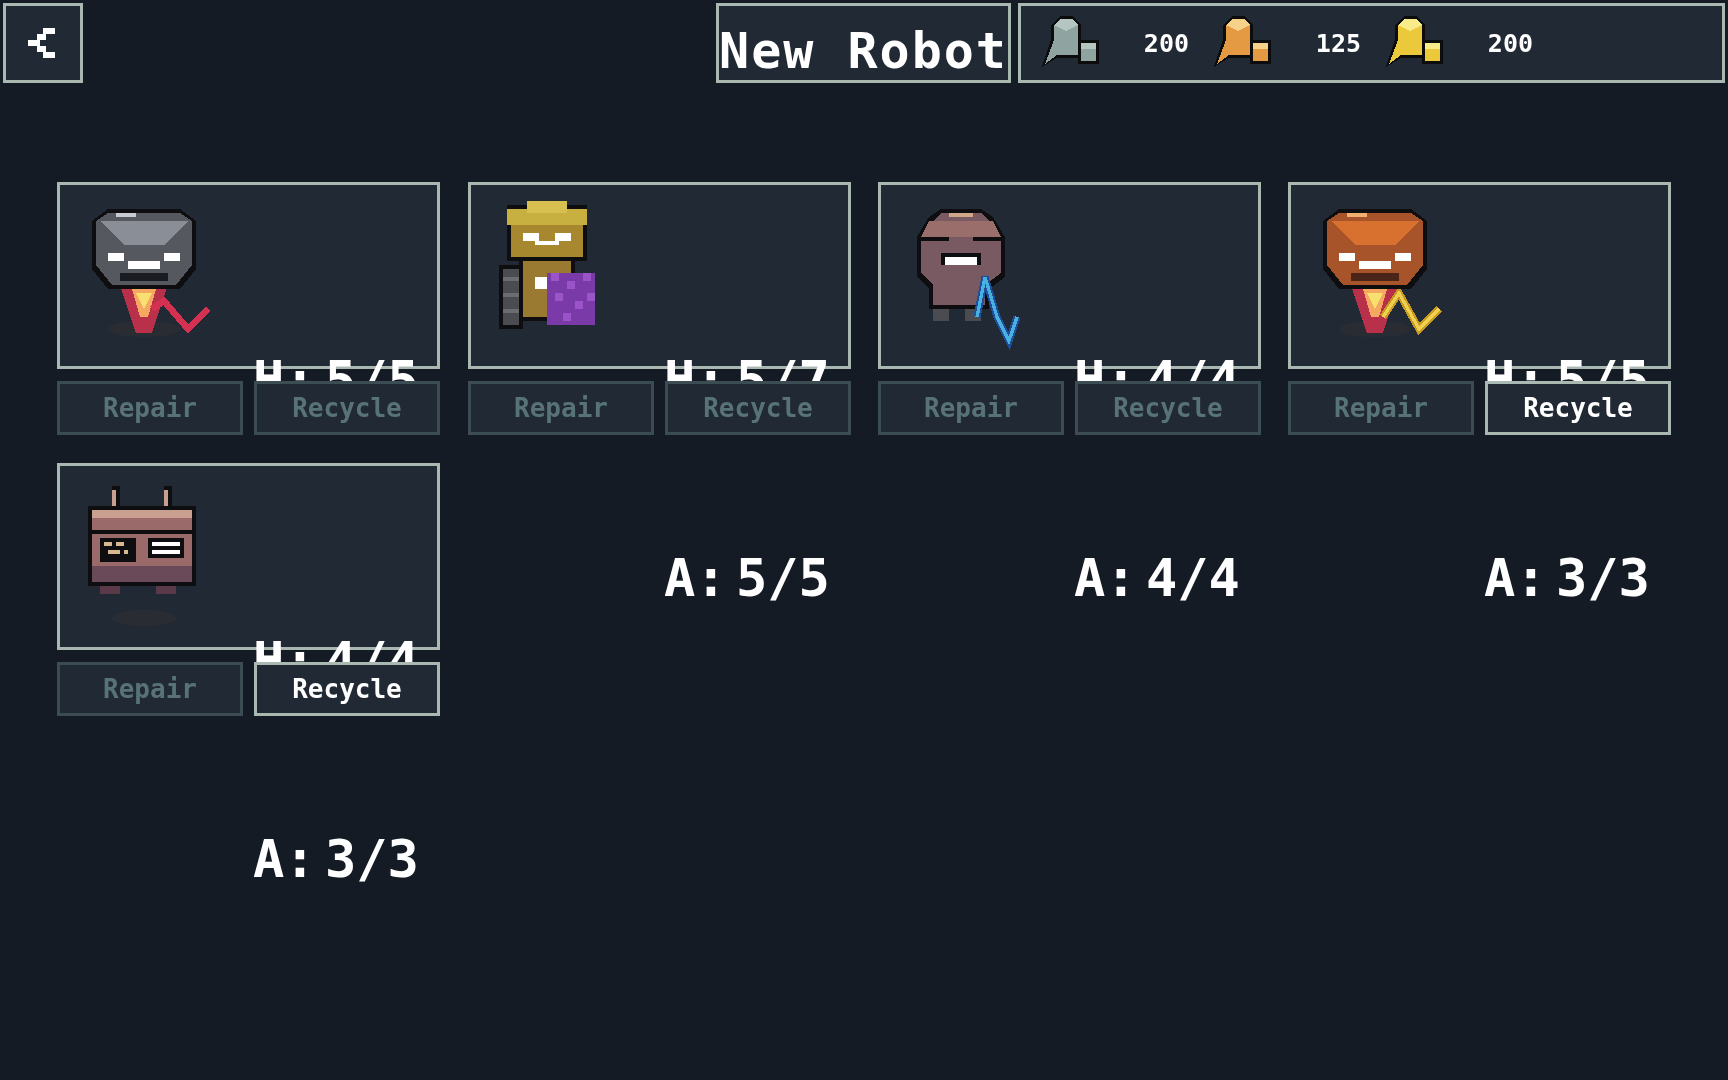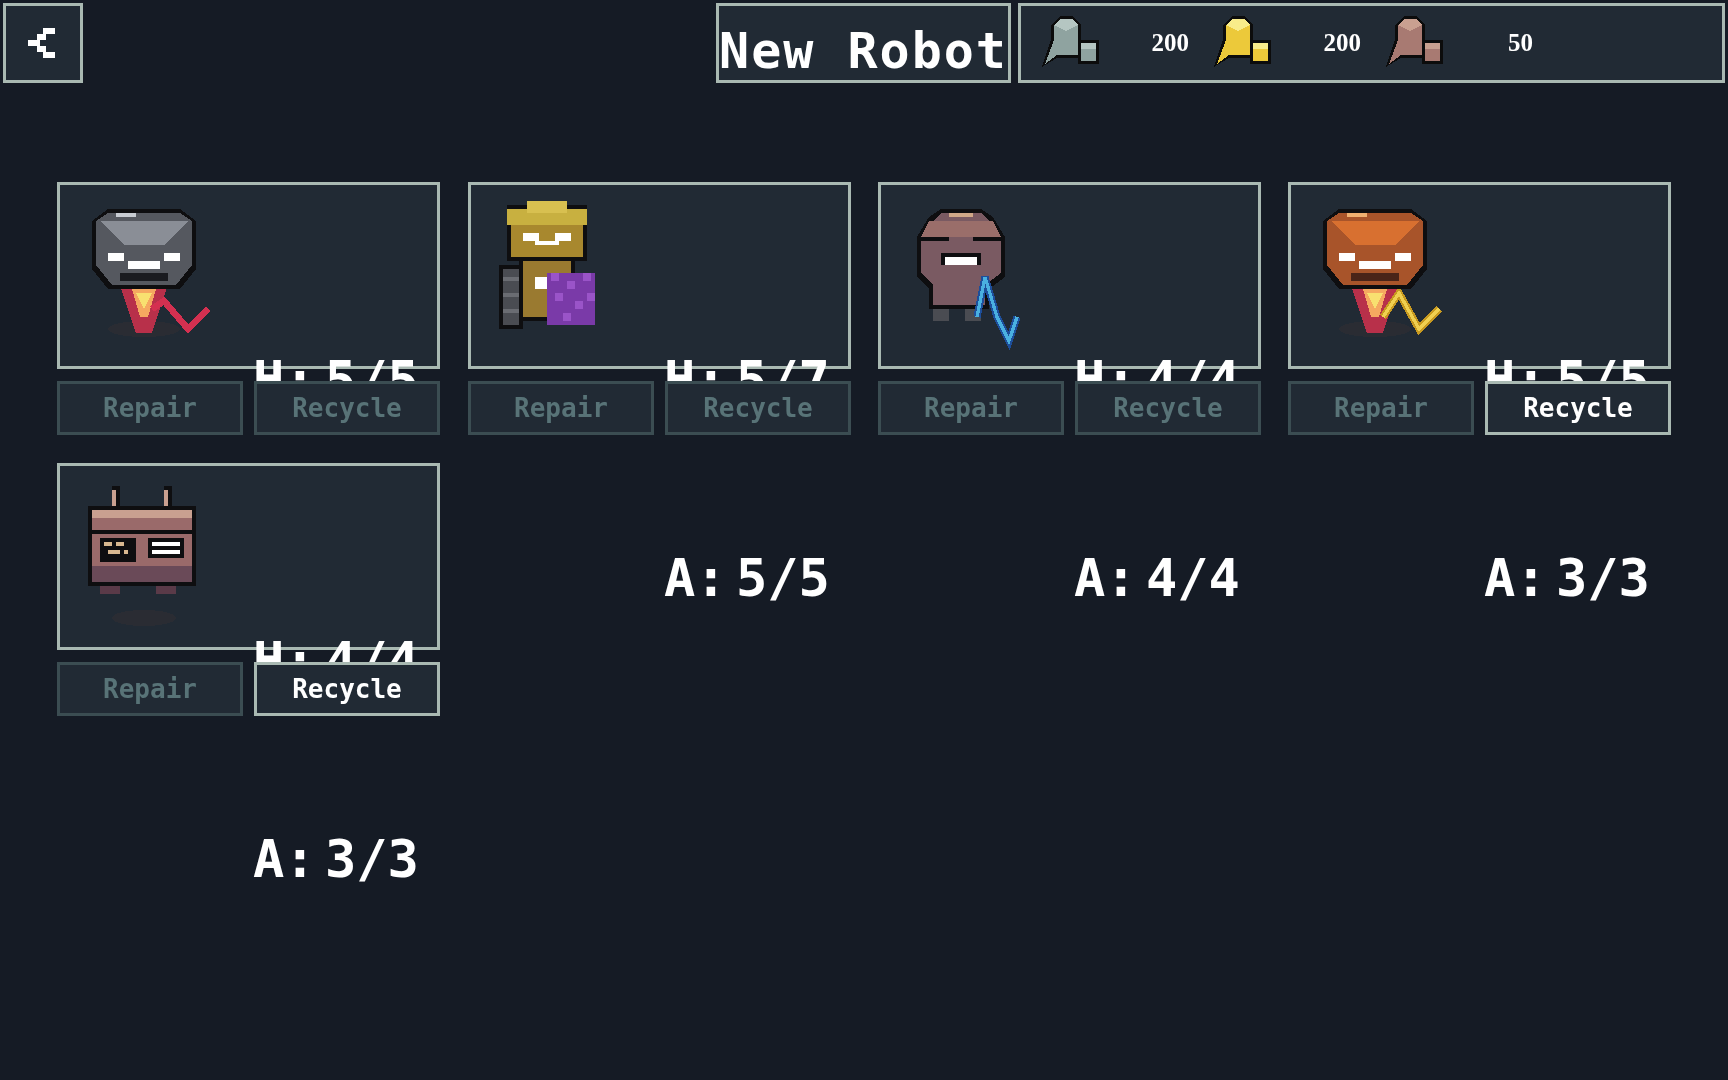--- a/index.html
+++ b/index.html
@@ -4,21 +4,21 @@
 <style>
   * { box-sizing: border-box; margin: 0; padding: 0; }
   html, body { width: 1728px; height: 1080px; background: #151b25; overflow: hidden; }
   body { position: relative; font-family: "DejaVu Sans Mono", monospace; color: #fff; }
 
   .panel { position: absolute; background: #212a34; border: 3px solid #a9b9b2; }
 
   #back-btn { left: 3px; top: 3px; width: 80px; height: 80px; display:flex; align-items:center; justify-content:center; cursor: pointer; }
   #new-robot-btn { left: 716px; top: 3px; width: 295px; height: 80px; display:flex; align-items:flex-end; justify-content:center; cursor:pointer;
     font-size: 50px; font-weight: bold; letter-spacing: 2px; color: #fff; }
-  #resources { left: 1018px; top: 3px; width: 707px; height: 80px; display:flex; align-items:center; padding-left: 18px; font-family: Liberation Serif, serif; }
+  #resources { left: 1018px; top: 3px; width: 707px; height: 80px; display:flex; align-items:center; padding-left: 18px; }
   .res { display:flex; align-items:center; width: 172px; }
   .res svg { width: 72px; height: 56px; }
   .res-val { font-size: 25px; font-weight: bold; margin-left: 18px; width: 60px; text-align: right; }
 
   .card { width: 383px; height: 187px; }
   .robot { position: absolute; left: 24px; top: 12px; width: 160px; height: 160px; }
   .stats { position: absolute; left: 193px; top: 30px; font-size: 52px; line-height: 66px; font-weight: bold; white-space: pre; }
   .stat-row { display:flex; }
   .stat-label { width: 72px; }
 
@@ -51,38 +51,38 @@
       <polygon points="7,1 11,1 13,3 9,5 5,3" fill="#b5c6c2"></polygon>
       <rect x="13" y="8" width="7" height="8" fill="#0c0c0c"></rect>
       <rect x="14" y="9" width="5" height="6" fill="#8fa3a0"></rect>
       <rect x="14" y="9" width="5" height="2" fill="#b5c6c2"></rect>
     </svg>
     <span class="res-val">200</span>
   </div>
   <div class="res">
     <svg viewBox="0 0 24 18" shape-rendering="crispEdges">
       <polygon points="4,3 7,0 11,0 14,3 14,14 6,14 1,17 4,8" fill="#0c0c0c"></polygon>
+      <polygon points="5,3 7,1 11,1 13,3 13,13 6,13 2,16 5,8" fill="#e39a42"></polygon>
+      <polygon points="7,1 11,1 13,3 9,5 5,3" fill="#f6d18a"></polygon>
+      <rect x="13" y="8" width="7" height="8" fill="#0c0c0c"></rect>
+      <rect x="14" y="9" width="5" height="6" fill="#e39a42"></rect>
+      <rect x="14" y="9" width="5" height="2" fill="#f6d18a"></rect>
+    </svg>
+    <span class="res-val">125</span>
+  </div>
+  <div class="res">
+    <svg viewBox="0 0 24 18" shape-rendering="crispEdges">
+      <polygon points="4,3 7,0 11,0 14,3 14,14 6,14 1,17 4,8" fill="#0c0c0c"></polygon>
       <polygon points="5,3 7,1 11,1 13,3 13,13 6,13 2,16 5,8" fill="#ecc93a"></polygon>
       <polygon points="7,1 11,1 13,3 9,5 5,3" fill="#f8ec8a"></polygon>
       <rect x="13" y="8" width="7" height="8" fill="#0c0c0c"></rect>
       <rect x="14" y="9" width="5" height="6" fill="#ecc93a"></rect>
       <rect x="14" y="9" width="5" height="2" fill="#f8ec8a"></rect>
     </svg>
     <span class="res-val">200</span>
-  </div>
-  <div class="res">
-    <svg viewBox="0 0 24 18" shape-rendering="crispEdges">
-      <polygon points="4,3 7,0 11,0 14,3 14,14 6,14 1,17 4,8" fill="#0c0c0c"></polygon>
-      <polygon points="5,3 7,1 11,1 13,3 13,13 6,13 2,16 5,8" fill="#a87a72"></polygon>
-      <polygon points="7,1 11,1 13,3 9,5 5,3" fill="#c9a090"></polygon>
-      <rect x="13" y="8" width="7" height="8" fill="#0c0c0c"></rect>
-      <rect x="14" y="9" width="5" height="6" fill="#a87a72"></rect>
-      <rect x="14" y="9" width="5" height="2" fill="#c9a090"></rect>
-    </svg>
-    <span class="res-val">50</span>
   </div>
 </div>
 
 <div class="panel card" style="left:57px; top:182px;">
   <svg class="robot" viewBox="0 0 40 40" shape-rendering="crispEdges">
     <ellipse cx="15" cy="33" rx="9" ry="2" fill="#2a2c33"></ellipse>
     <polygon points="9,22 21,22 17,34 13,34" fill="#b8304a"></polygon>
     <polygon points="12,23 18,23 16,30 14,30" fill="#f5a860"></polygon>
     <polygon points="13,24 17,24 15,28" fill="#f8e070"></polygon>
     <polyline points="17,28 20,26 26,33 31,28" fill="none" stroke="#d43050" stroke-width="1.6"></polyline>

